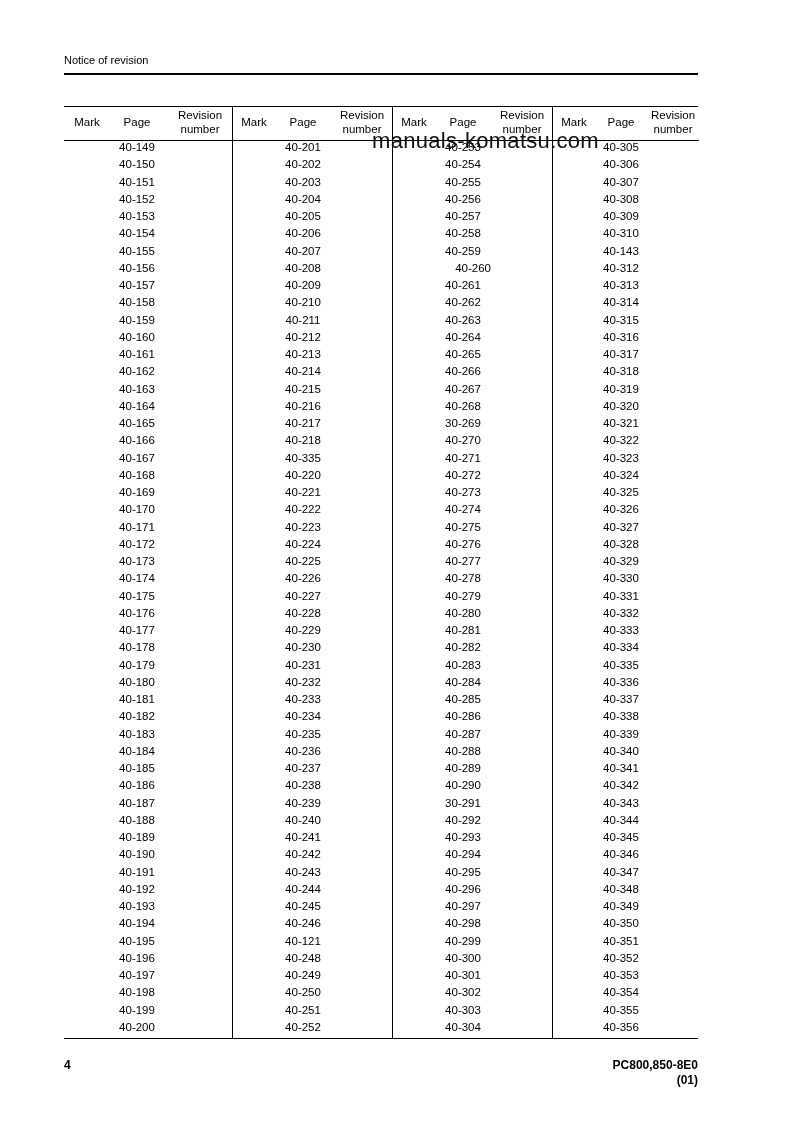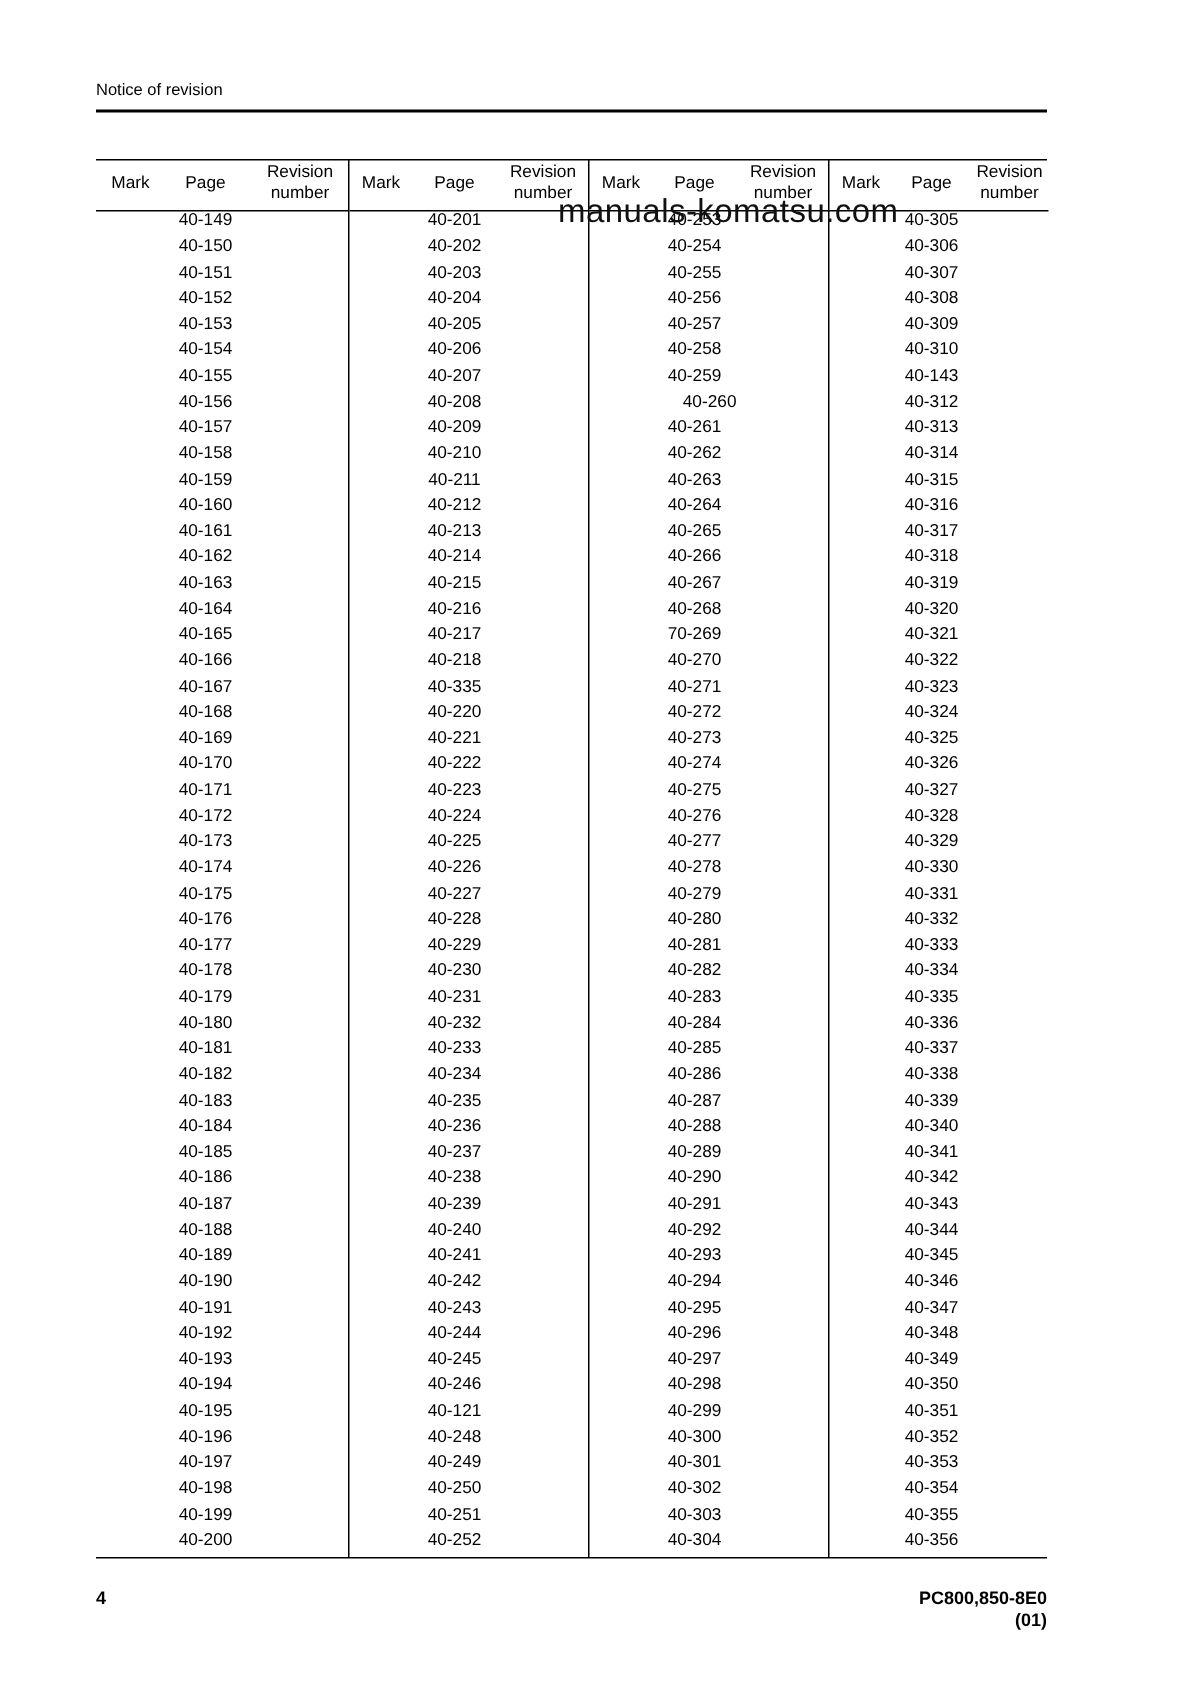--- a/index.html
+++ b/index.html
@@ -420,21 +420,21 @@
         <div class="row">
           <span class="page" style="left: 42px; width: 56px;">40-266</span>
         </div>
         <div class="row">
           <span class="page" style="left: 42px; width: 56px;">40-267</span>
         </div>
         <div class="row">
           <span class="page" style="left: 42px; width: 56px;">40-268</span>
         </div>
         <div class="row">
-          <span class="page" style="left: 42px; width: 56px;">70-269</span>
+          <span class="page" style="left: 42px; width: 56px;">30-269</span>
         </div>
         <div class="row">
           <span class="page" style="left: 42px; width: 56px;">40-270</span>
         </div>
         <div class="row">
           <span class="page" style="left: 42px; width: 56px;">40-271</span>
         </div>
         <div class="row">
           <span class="page" style="left: 42px; width: 56px;">40-272</span>
         </div>
@@ -486,21 +486,21 @@
         <div class="row">
           <span class="page" style="left: 42px; width: 56px;">40-288</span>
         </div>
         <div class="row">
           <span class="page" style="left: 42px; width: 56px;">40-289</span>
         </div>
         <div class="row">
           <span class="page" style="left: 42px; width: 56px;">40-290</span>
         </div>
         <div class="row">
-          <span class="page" style="left: 42px; width: 56px;">40-291</span>
+          <span class="page" style="left: 42px; width: 56px;">30-291</span>
         </div>
         <div class="row">
           <span class="page" style="left: 42px; width: 56px;">40-292</span>
         </div>
         <div class="row">
           <span class="page" style="left: 42px; width: 56px;">40-293</span>
         </div>
         <div class="row">
           <span class="page" style="left: 42px; width: 56px;">40-294</span>
         </div>

